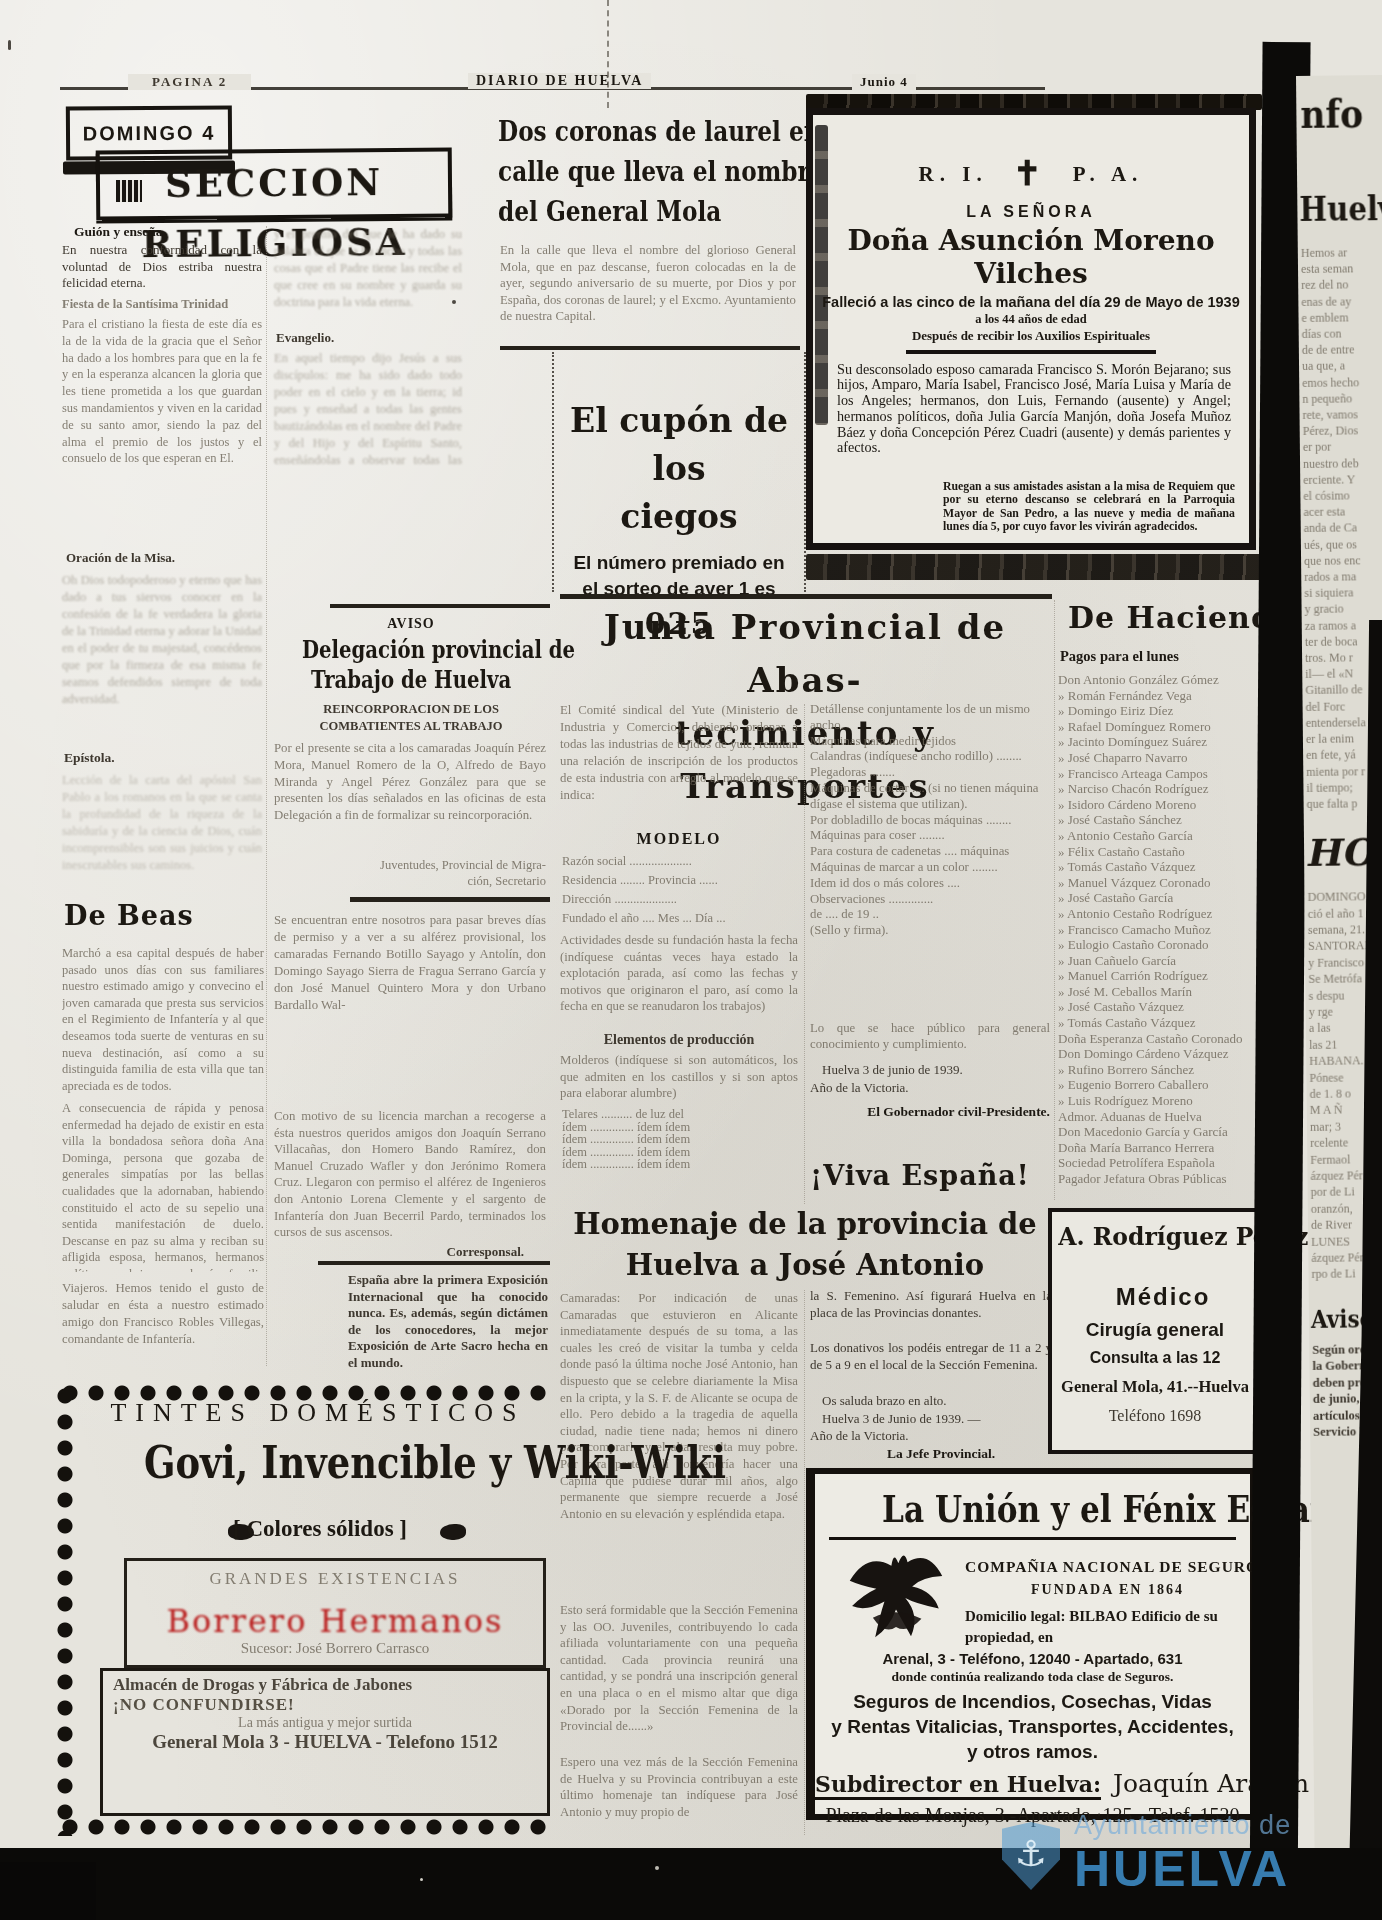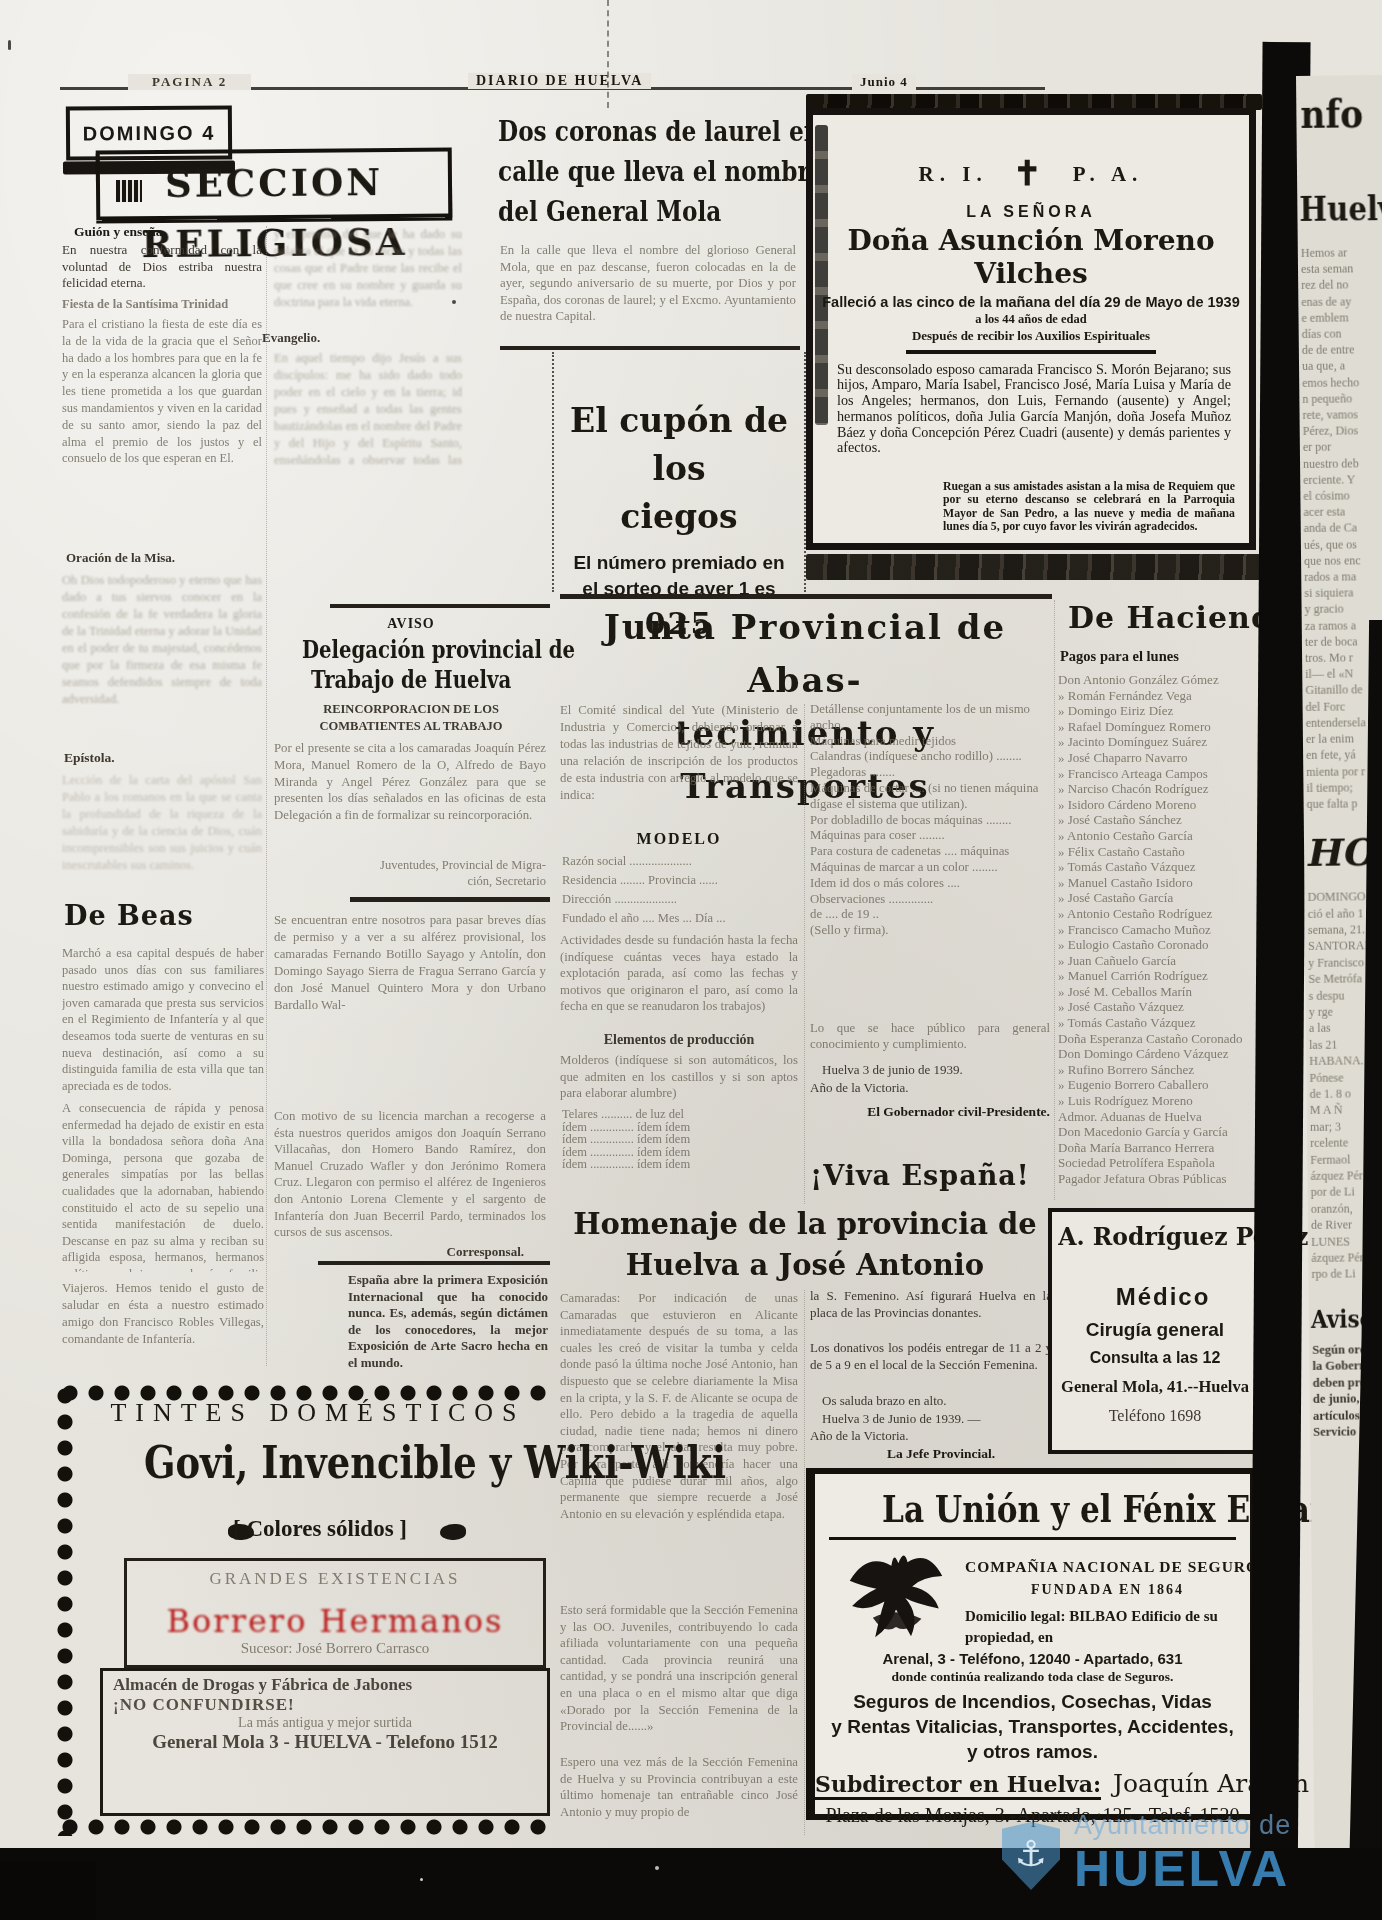--- a/index.html
+++ b/index.html
@@ -63,21 +63,21 @@
 <div class="abs mid serif" style="left:64px;top:750px;width:200px;font-size:13.5px;font-weight:bold;filter:blur(.4px);">Epístola.</div>
 <div class="abs vfaded serif just clip" style="left:62px;top:772px;width:200px;height:118px;font-size:12.5px;line-height:17px;opacity:.45;">Lección de la carta del apóstol San Pablo a los romanos en la que se canta la profundidad de la riqueza de la sabiduría y de la ciencia de Dios, cuán incomprensibles son sus juicios y cuán inescrutables sus caminos.</div>
 
 <div class="abs ink dserif" style="left:64px;top:900px;font-size:27px;font-weight:bold;letter-spacing:1px;filter:blur(.3px);">De Beas</div>
 <div class="abs faded serif just clip" style="left:62px;top:945px;width:202px;height:150px;font-size:12.5px;line-height:16.6px;">Marchó a esa capital después de haber pasado unos días con sus familiares nuestro estimado amigo y convecino el joven camarada que presta sus servicios en el Regimiento de Infantería y al que deseamos toda suerte de venturas en su nueva destinación, así como a su distinguida familia de esta villa que tan apreciada es de todos.</div>
 <div class="abs faded serif just clip" style="left:62px;top:1100px;width:202px;height:172px;font-size:12.5px;line-height:16.6px;">A consecuencia de rápida y penosa enfermedad ha dejado de existir en esta villa la bondadosa señora doña Ana Dominga, persona que gozaba de generales simpatías por las bellas cualidades que la adornaban, habiendo constituido el acto de su sepelio una sentida manifestación de duelo. Descanse en paz su alma y reciban su afligida esposa, hermanos, hermanos políticos, sobrinos y demás familia nuestro más sentido pésame por la pérdida que lloran.</div>
 <div class="abs faded serif just clip" style="left:62px;top:1280px;width:202px;height:90px;font-size:12.8px;line-height:17px;">Viajeros. Hemos tenido el gusto de saludar en ésta a nuestro estimado amigo don Francisco Robles Villegas, comandante de Infantería.</div>
 
 <div class="abs dotcol" style="left:266px;top:226px;height:1140px;"></div>
 <div class="abs vfaded serif just clip" style="left:274px;top:226px;width:188px;height:102px;font-size:12.5px;line-height:17px;">y el premio del que le ha dado su palabra el que la ha dicho y todas las cosas que el Padre tiene las recibe el que cree en su nombre y guarda su doctrina para la vida eterna.</div>
-<div class="abs mid serif" style="left:262px;top:330px;font-size:13px;font-weight:bold;filter:blur(.35px);">Evangelio.</div>
+<div class="abs mid serif" style="left:276px;top:330px;font-size:13px;font-weight:bold;filter:blur(.35px);">Evangelio.</div>
 <div class="abs vfaded serif just clip" style="left:274px;top:350px;width:188px;height:122px;font-size:12.5px;line-height:17px;">En aquel tiempo dijo Jesús a sus discípulos: me ha sido dado todo poder en el cielo y en la tierra; id pues y enseñad a todas las gentes bautizándolas en el nombre del Padre y del Hijo y del Espíritu Santo, enseñándolas a observar todas las cosas que os he mandado y he aquí que yo estoy con vosotros todos los días hasta la consumación de los siglos. Amén.</div>
 
 <div class="abs rule" style="left:330px;top:604px;width:220px;height:4px;"></div>
 <div class="abs ink serif center" style="left:272px;top:616px;width:278px;font-size:14px;font-weight:bold;letter-spacing:1px;filter:blur(.2px);">AVISO</div>
 <div class="abs center" style="left:272px;top:636px;width:278px;line-height:27px;">
   <span class="condX dserif ink" style="font-size:24px;font-weight:bold;filter:blur(.25px);">Delegación provincial de</span><br>
   <span class="condX dserif ink" style="font-size:24px;font-weight:bold;filter:blur(.25px);">Trabajo de Huelva</span>
 </div>
 <div class="abs center mid serif" style="left:272px;top:700px;width:278px;line-height:16px;">
   <span style="font-size:12.5px;font-weight:bold;">REINCORPORACION  DE  LOS</span><br>
@@ -185,21 +185,21 @@
 
 <div class="abs center dserif ink" style="left:790px;top:1160px;width:260px;font-size:27px;font-weight:bold;letter-spacing:1px;filter:blur(.2px);">¡Viva España!</div>
 
 <div class="abs center" style="left:556px;top:1206px;width:498px;line-height:37px;">
   <span class="dserif ink" style="font-size:29px;font-weight:bold;filter:blur(.2px);">Homenaje de la provincia de</span><br>
   <span class="dserif ink" style="font-size:29px;font-weight:bold;filter:blur(.2px);">Huelva a José Antonio</span>
 </div>
 <div class="abs dotcol" style="left:804px;top:1290px;height:545px;"></div>
 <div class="abs faded serif just clip" style="left:560px;top:1290px;width:238px;height:310px;font-size:12.8px;line-height:16.6px;">Camaradas: Por indicación de unas Camaradas que estuvieron en Alicante inmediatamente después de su toma, a las cuales les creó de visitar la tumba y celda donde pasó la última noche José Antonio, han dispuesto que se celebre diariamente la Misa en la cripta, y la S. F. de Alicante se ocupa de ello. Pero debido a la tragedia de aquella ciudad, nadie tiene nada; hemos ni dinero para comprarlo y el altar resulta muy pobre. Por otra parte, allí convendría hacer una Capilla que pudiese durar mil años, algo permanente que siempre recuerde a José Antonio en su elevación y espléndida etapa.</div>
 <div class="abs faded serif just clip" style="left:560px;top:1602px;width:238px;height:150px;font-size:12.8px;line-height:16.6px;">Esto será formidable que la Sección Femenina y las OO. Juveniles, contribuyendo lo cada afiliada voluntariamente con una pequeña cantidad. Cada provincia reunirá una cantidad, y se pondrá una inscripción general en una placa o en el mismo altar que diga «Dorado por la Sección Femenina de la Provincial de......»</div>
-<div class="abs faded serif just clip" style="left:560px;top:1754px;width:238px;height:82px;font-size:12.8px;line-height:16.6px;">Espero una vez más de la Sección Femenina de Huelva y su Provincia contribuyan a este último homenaje tan entrañable cinco José Antonio y muy propio de</div>
+<div class="abs faded serif just clip" style="left:560px;top:1754px;width:238px;height:82px;font-size:12.8px;line-height:16.6px;">Espero una vez más de la Sección Femenina de Huelva y su Provincia contribuyan a este último homenaje tan indíquese para José Antonio y muy propio de</div>
 <div class="abs mid serif just clip" style="left:810px;top:1288px;width:242px;height:50px;font-size:13px;line-height:16.6px;">la S. Femenino. Así figurará Huelva en la placa de las Provincias donantes.</div>
 <div class="abs mid serif just clip" style="left:810px;top:1340px;width:242px;height:52px;font-size:13px;line-height:16.6px;">Los donativos los podéis entregar de 11 a 2 y de 5 a 9 en el local de la Sección Femenina.</div>
 <div class="abs mid serif" style="left:822px;top:1393px;width:230px;font-size:13px;">Os saluda brazo en alto.</div>
 <div class="abs mid serif" style="left:822px;top:1411px;width:230px;font-size:13px;">Huelva 3 de Junio de 1939. —</div>
 <div class="abs mid serif" style="left:810px;top:1428px;width:230px;font-size:13px;">Año de la Victoria.</div>
 <div class="abs ink serif center" style="left:830px;top:1446px;width:222px;font-size:13.5px;font-weight:bold;filter:blur(.25px);">La Jefe Provincial.</div>
 
 <div class="abs dserif ink" style="left:1068px;top:600px;font-size:30px;font-weight:bold;letter-spacing:1px;filter:blur(.25px);">De Hacienda</div>
 <div class="abs ink serif" style="left:1060px;top:648px;font-size:14.5px;font-weight:bold;filter:blur(.3px);">Pagos para el lunes</div>
 <div class="abs faded serif clip list" style="left:1058px;top:672px;width:205px;height:518px;font-size:13px;line-height:15.6px;white-space:nowrap;">
@@ -209,21 +209,21 @@
     <span>»  Rafael Domínguez Romero</span>
     <span>»  Jacinto Domínguez Suárez</span>
     <span>»  José Chaparro Navarro</span>
     <span>»  Francisco Arteaga Campos</span>
     <span>»  Narciso Chacón Rodríguez</span>
     <span>»  Isidoro Cárdeno Moreno</span>
     <span>»  José Castaño Sánchez</span>
     <span>»  Antonio Cestaño García</span>
     <span>»  Félix Castaño Castaño</span>
     <span>»  Tomás Castaño Vázquez</span>
-    <span>»  Manuel Castaño Isidoro</span>
+    <span>»  Manuel Vázquez Coronado</span>
     <span>»  José Castaño García</span>
     <span>»  Antonio Cestaño Rodríguez</span>
     <span>»  Francisco Camacho Muñoz</span>
     <span>»  Eulogio Castaño Coronado</span>
     <span>»  Juan Cañuelo García</span>
     <span>»  Manuel Carrión Rodríguez</span>
     <span>»  José M. Ceballos Marín</span>
     <span>»  José Castaño Vázquez</span>
     <span>»  Tomás Castaño Vázquez</span>
     <span>Doña Esperanza Castaño Coronado</span>

